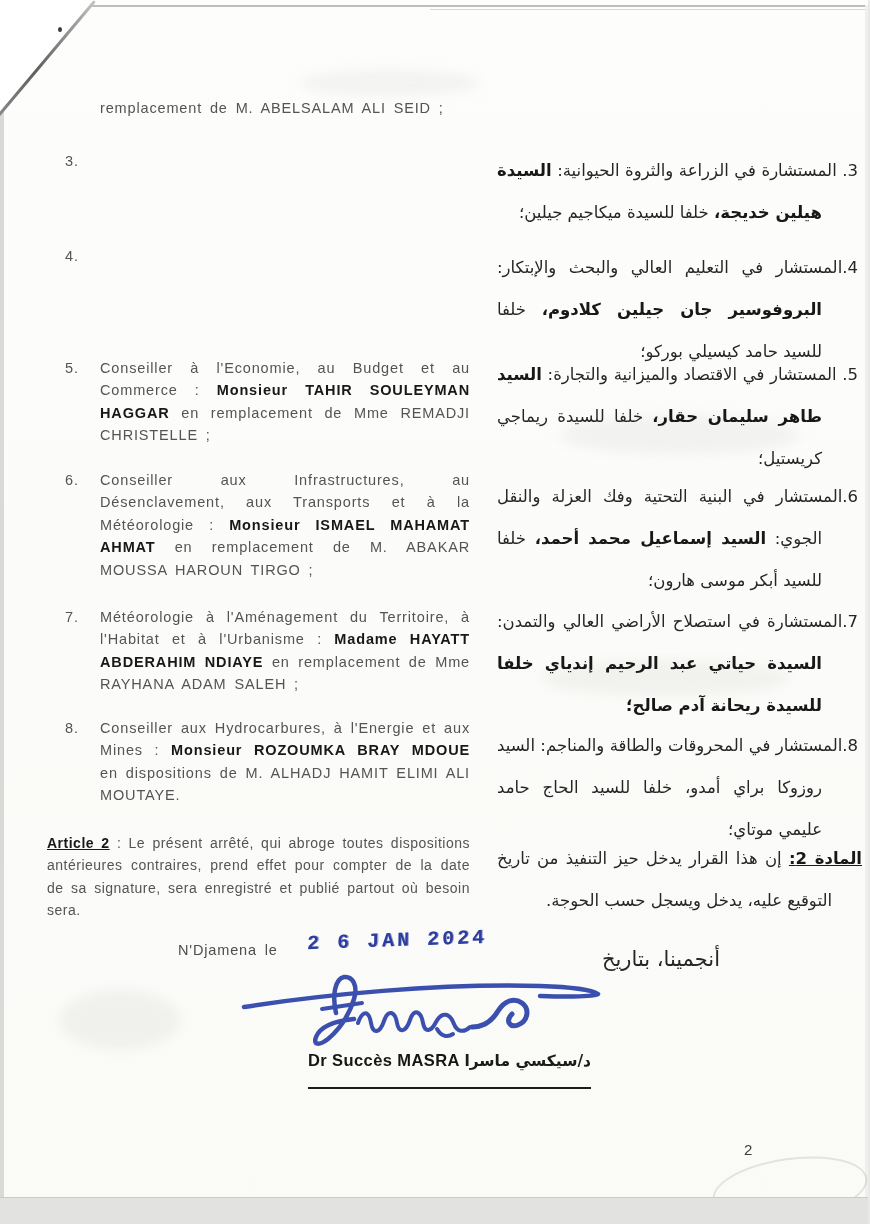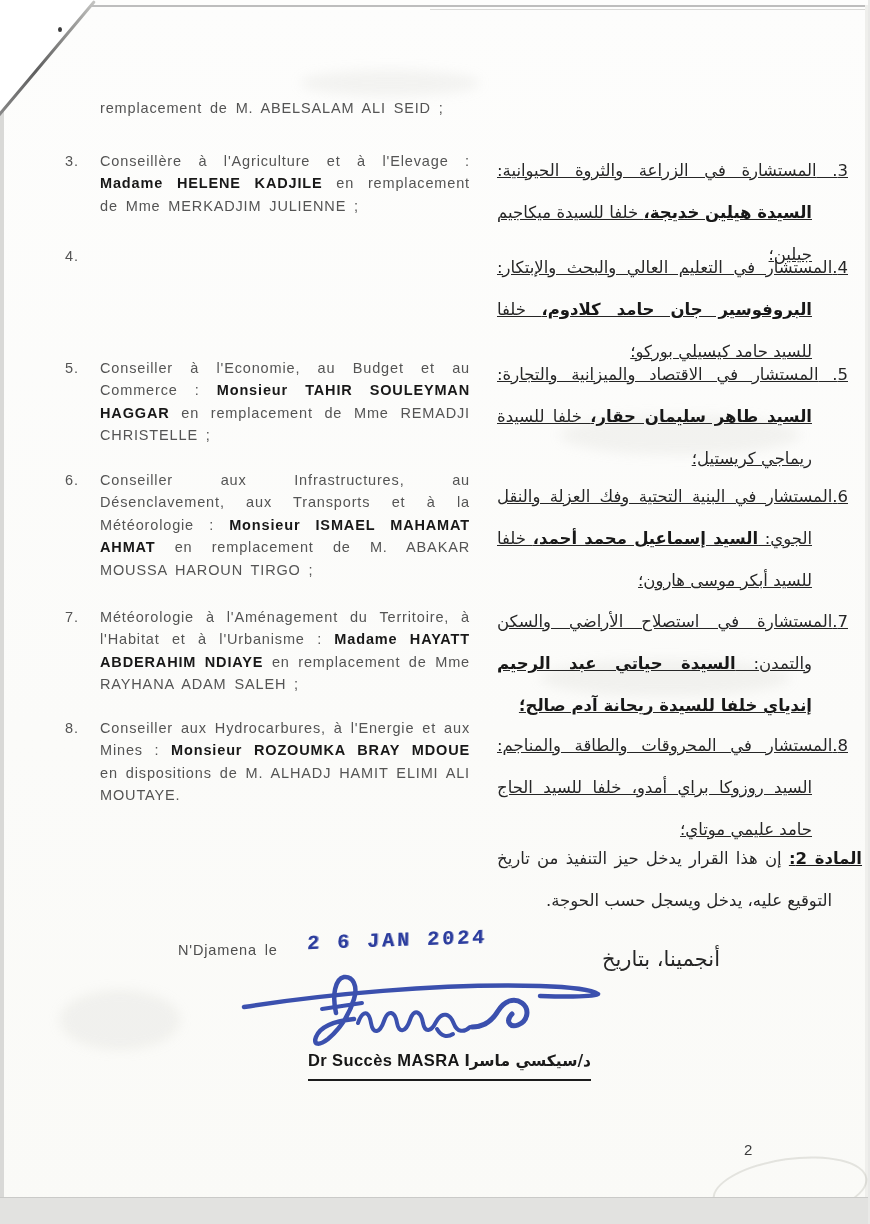--- a/index.html
+++ b/index.html
@@ -34,31 +34,31 @@
   .fr-item .num{position:absolute;left:18px;top:0;}
   .fr-item .body{display:block;margin-left:53px;text-align:justify;}
   .b{font-weight:700;color:#181818;}
   .u{text-decoration:underline;}
   .fr-article{position:absolute;top:832px;left:0;width:423px;text-align:justify;
               font-size:14px;letter-spacing:0.5px;word-spacing:2px;}
   .fr-dateline{position:absolute;top:939px;left:131px;color:#4e4e4e;}
   
   .ar-col{position:absolute;left:497px;top:0;width:365px;height:1100px;direction:rtl;
           font-family:"DejaVu Sans",sans-serif;font-size:16.5px;line-height:42px;color:#262626;}
-  .ar-item{position:absolute;right:14px;left:0;text-align:justify;
-           padding-right:36px;text-indent:-36px;text-decoration:underline;}
+  .ar-item{position:absolute;right:4px;left:0;text-align:justify;
+           padding-right:36px;text-indent:-36px;}
   .ar-article{position:absolute;top:838px;right:0;left:0;text-align:justify;
               padding-right:30px;text-indent:-30px;}
   .ar-dateline{position:absolute;top:938px;right:142px;font-size:21px;}
   
   .stamp{position:absolute;left:307px;top:929px;font-family:"Liberation Mono",monospace;
          font-weight:700;font-size:20px;letter-spacing:3px;transform:rotate(-2deg) skewX(-3deg);
          text-shadow:1.2px 0 0 rgba(44,61,158,0.45);white-space:nowrap;}
   .sig{position:absolute;left:240px;top:955px;}
-  .sig-name{position:absolute;left:308px;top:1051px;padding-bottom:9px;border-bottom:2px solid #1c1c1c;
+  .sig-name{position:absolute;left:308px;top:1051px;padding-bottom:17px;border-bottom:2px solid #1c1c1c;
             font-size:16.5px;white-space:nowrap;}
   .sig-name .nf{font-weight:700;color:#161616;letter-spacing:0.4px;}
   .sig-name .na{font-family:"DejaVu Sans",sans-serif;font-weight:700;color:#1b1b1b;font-size:15.5px;}
   .pagenum{position:absolute;left:744px;top:1141px;font-size:15px;color:#3c3c3c;}
 </style>
 </head>
 <body>
 
 <div class="screen">
   <div class="page">
@@ -78,21 +78,20 @@
     <div class="sm" style="left:560px;top:415px;width:240px;height:40px;"></div>
     <div class="sm" style="left:540px;top:660px;width:250px;height:36px;"></div>
     <div class="sm" style="left:60px;top:990px;width:120px;height:60px;"></div>
     <div class="oval"></div>
 
     <div class="fr-col">
       <div class="fr-cont">remplacement de M. ABELSALAM ALI SEID ;</div>
       <div id="fr-items">
           <div class="fr-item" style="top: 150px;">
             <span class="num">3.</span>
-            <span class="body"><span>Conseillère à l'Agriculture et à l'Elevage : </span><span class="b">Madame HELENE KADJILE</span><span> en remplacement de Mme MERKADJIM JULIENNE ;</span></span>
           </div>
           <div class="fr-item" style="top: 245px;">
             <span class="num">4.</span>
           </div>
           <div class="fr-item" style="top: 357px;">
             <span class="num">5.</span>
             <span class="body"><span>Conseiller à l'Economie, au Budget et au Commerce : </span><span class="b">Monsieur TAHIR SOULEYMAN HAGGAR</span><span> en remplacement de Mme REMADJI CHRISTELLE ;</span></span>
           </div>
           <div class="fr-item" style="top: 469px;">
             <span class="num">6.</span>
@@ -100,30 +99,31 @@
           </div>
           <div class="fr-item" style="top: 606px;">
             <span class="num">7.</span>
             <span class="body"><span>Météorologie à l'Aménagement du Territoire, à l'Habitat et à l'Urbanisme : </span><span class="b">Madame HAYATT ABDERAHIM NDIAYE</span><span> en remplacement de Mme RAYHANA ADAM SALEH ;</span></span>
           </div>
           <div class="fr-item" style="top: 717px;">
             <span class="num">8.</span>
             <span class="body"><span>Conseiller aux Hydrocarbures, à l'Energie et aux Mines : </span><span class="b">Monsieur ROZOUMKA BRAY MDOUE</span><span> en dispositions de M. ALHADJ HAMIT ELIMI ALI MOUTAYE.</span></span>
           </div>
         </div>
+      <div class="fr-article"><span class="b u">Article 2</span><span> : Le présent arrêté, qui abroge toutes dispositions antérieures contraires, prend effet pour compter de la date de sa signature, sera enregistré et publié partout où besoin sera.</span></div>
       <div class="fr-dateline">N'Djamena le</div>
     </div>
 
     <div class="ar-col">
       <div id="ar-items">
           <div class="ar-item" style="top: 150px;"><span class="body" style="display: inline;"><span class="num">3. </span><span>المستشارة في الزراعة والثروة الحيوانية: </span><span class="b">السيدة هيلين خديجة،</span><span> خلفا للسيدة ميكاجيم جيلين؛</span></span></div>
-          <div class="ar-item" style="top: 247px;"><span class="body" style="display: inline;"><span class="num">4.</span><span>المستشار في التعليم العالي والبحث والإبتكار: </span><span class="b">البروفوسير جان حامد كلادوم،</span><span> خلفا للسيد حامد كيسيلي بوركو؛</span></span></div>
+          <div class="ar-item" style="top: 247px;"><span class="body" style="display: inline;"><span class="num">4.</span><span>المستشار في التعليم العالي والبحث والإبتكار: </span><span class="b">البروفوسير جان جيلين كلادوم،</span><span> خلفا للسيد حامد كيسيلي بوركو؛</span></span></div>
           <div class="ar-item" style="top: 354px;"><span class="body" style="display: inline;"><span class="num">5. </span><span>المستشار في الاقتصاد والميزانية والتجارة: </span><span class="b">السيد طاهر سليمان حقار،</span><span> خلفا للسيدة ريماجي كريستيل؛</span></span></div>
           <div class="ar-item" style="top: 476px;"><span class="body" style="display: inline;"><span class="num">6.</span><span>المستشار في البنية التحتية وفك العزلة والنقل الجوي: </span><span class="b">السيد إسماعيل محمد أحمد،</span><span> خلفا للسيد أبكر موسى هارون؛</span></span></div>
-          <div class="ar-item" style="top: 601px;"><span class="body" style="display: inline;"><span class="num">7.</span><span>المستشارة في استصلاح الأراضي والسكن والتمدن: </span><span class="b">السيدة حياتي عبد الرحيم إندياي خلفا للسيدة ريحانة آدم صالح؛</span></span></div>
+          <div class="ar-item" style="top: 601px;"><span class="body" style="display: inline;"><span class="num">7.</span><span>المستشارة في استصلاح الأراضي العالي والتمدن: </span><span class="b">السيدة حياتي عبد الرحيم إندياي خلفا للسيدة ريحانة آدم صالح؛</span></span></div>
           <div class="ar-item" style="top: 725px;"><span class="body" style="display: inline;"><span class="num">8.</span><span>المستشار في المحروقات والطاقة والمناجم: السيد روزوكا براي أمدو، خلفا للسيد الحاج حامد عليمي موتاي؛</span></span></div>
         </div>
       <div class="ar-article"><span class="b u">المادة 2:</span><span> إن هذا القرار يدخل حيز التنفيذ من تاريخ التوقيع عليه، يدخل ويسجل حسب الحوجة.</span></div>
       <div class="ar-dateline">أنجمينا، بتاريخ</div>
     </div>
 
     <div class="stamp" style="color: rgb(44, 61, 158);">2 6 JAN 2024</div>
 
     <svg class="sig" width="370" height="110" viewBox="0 0 370 110">
       <g fill="none" stroke-linecap="round" stroke-linejoin="round" opacity="0.92" stroke="#2b42a8">

